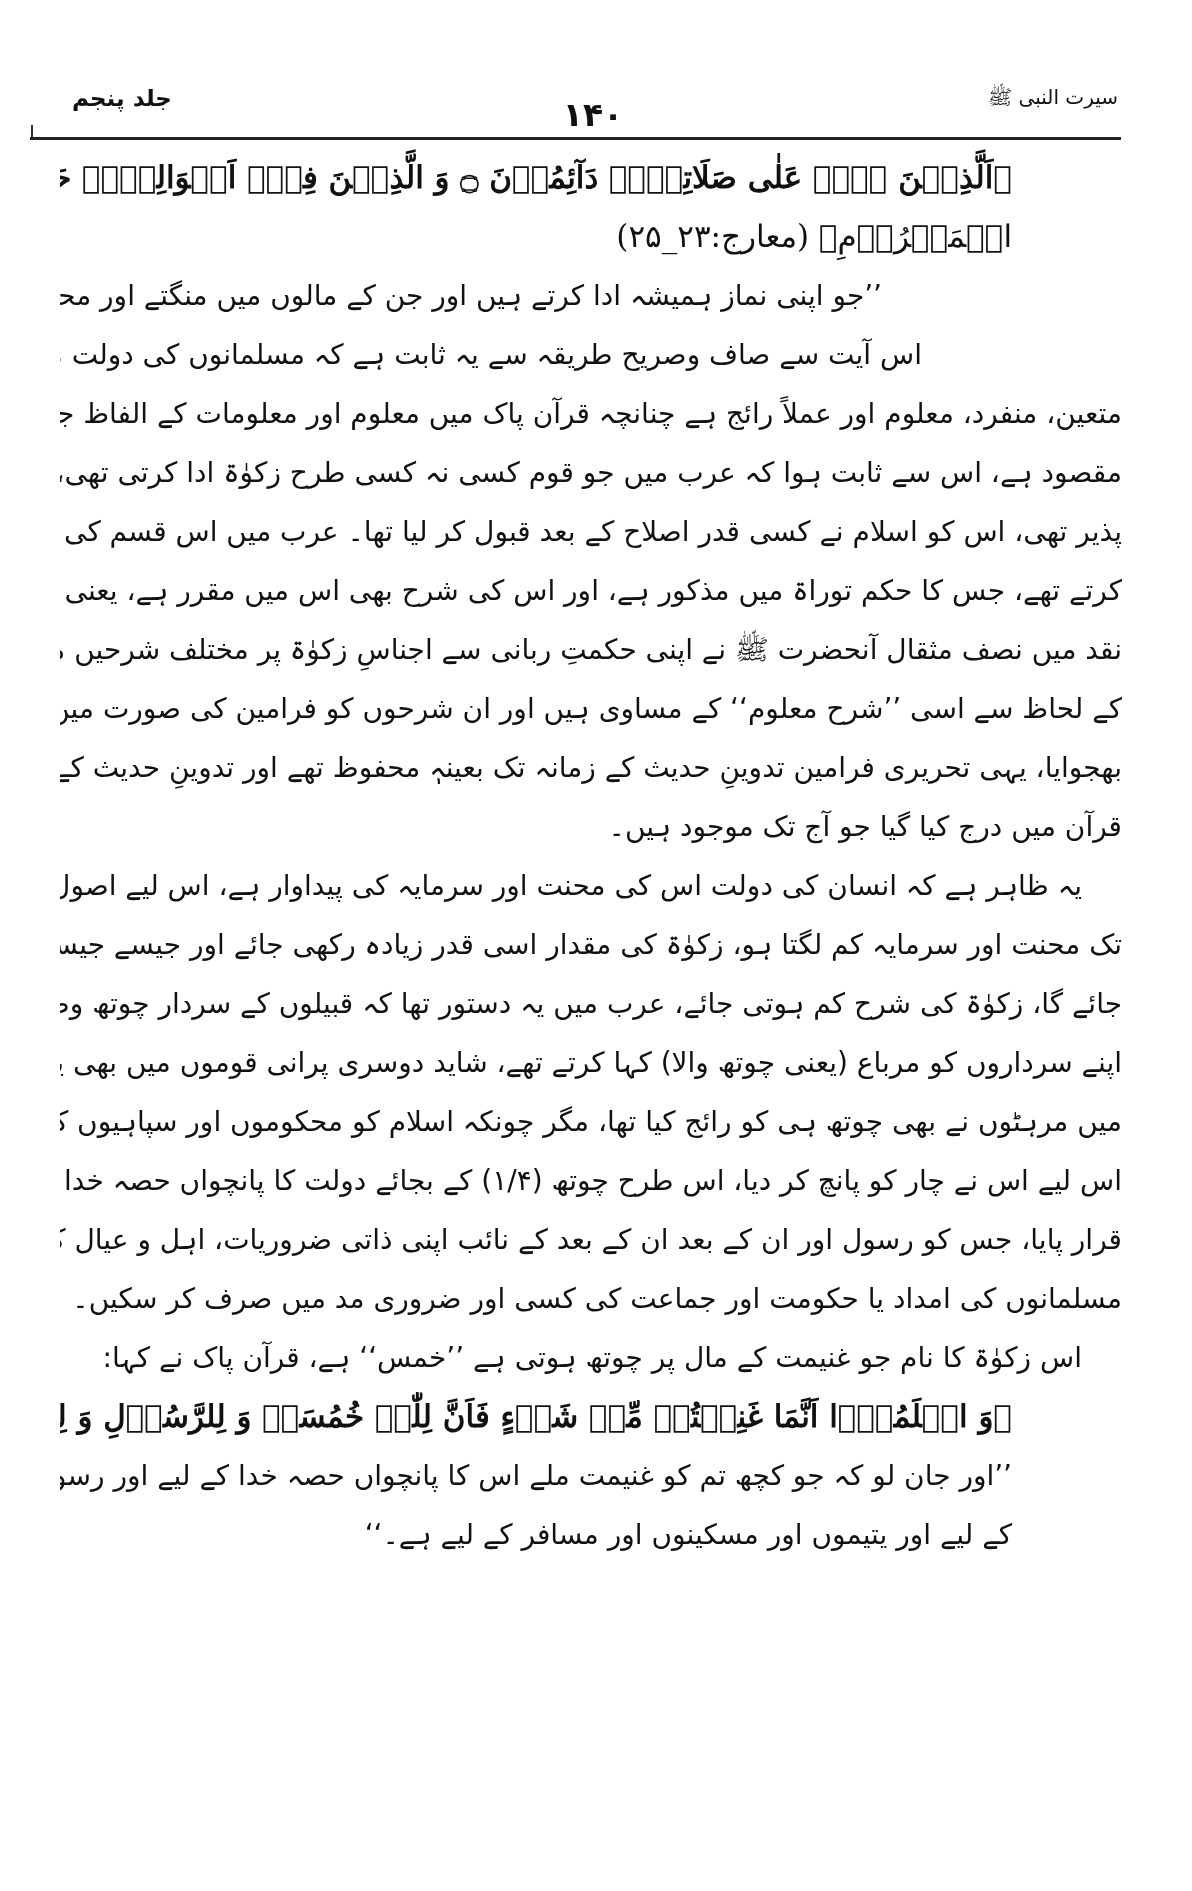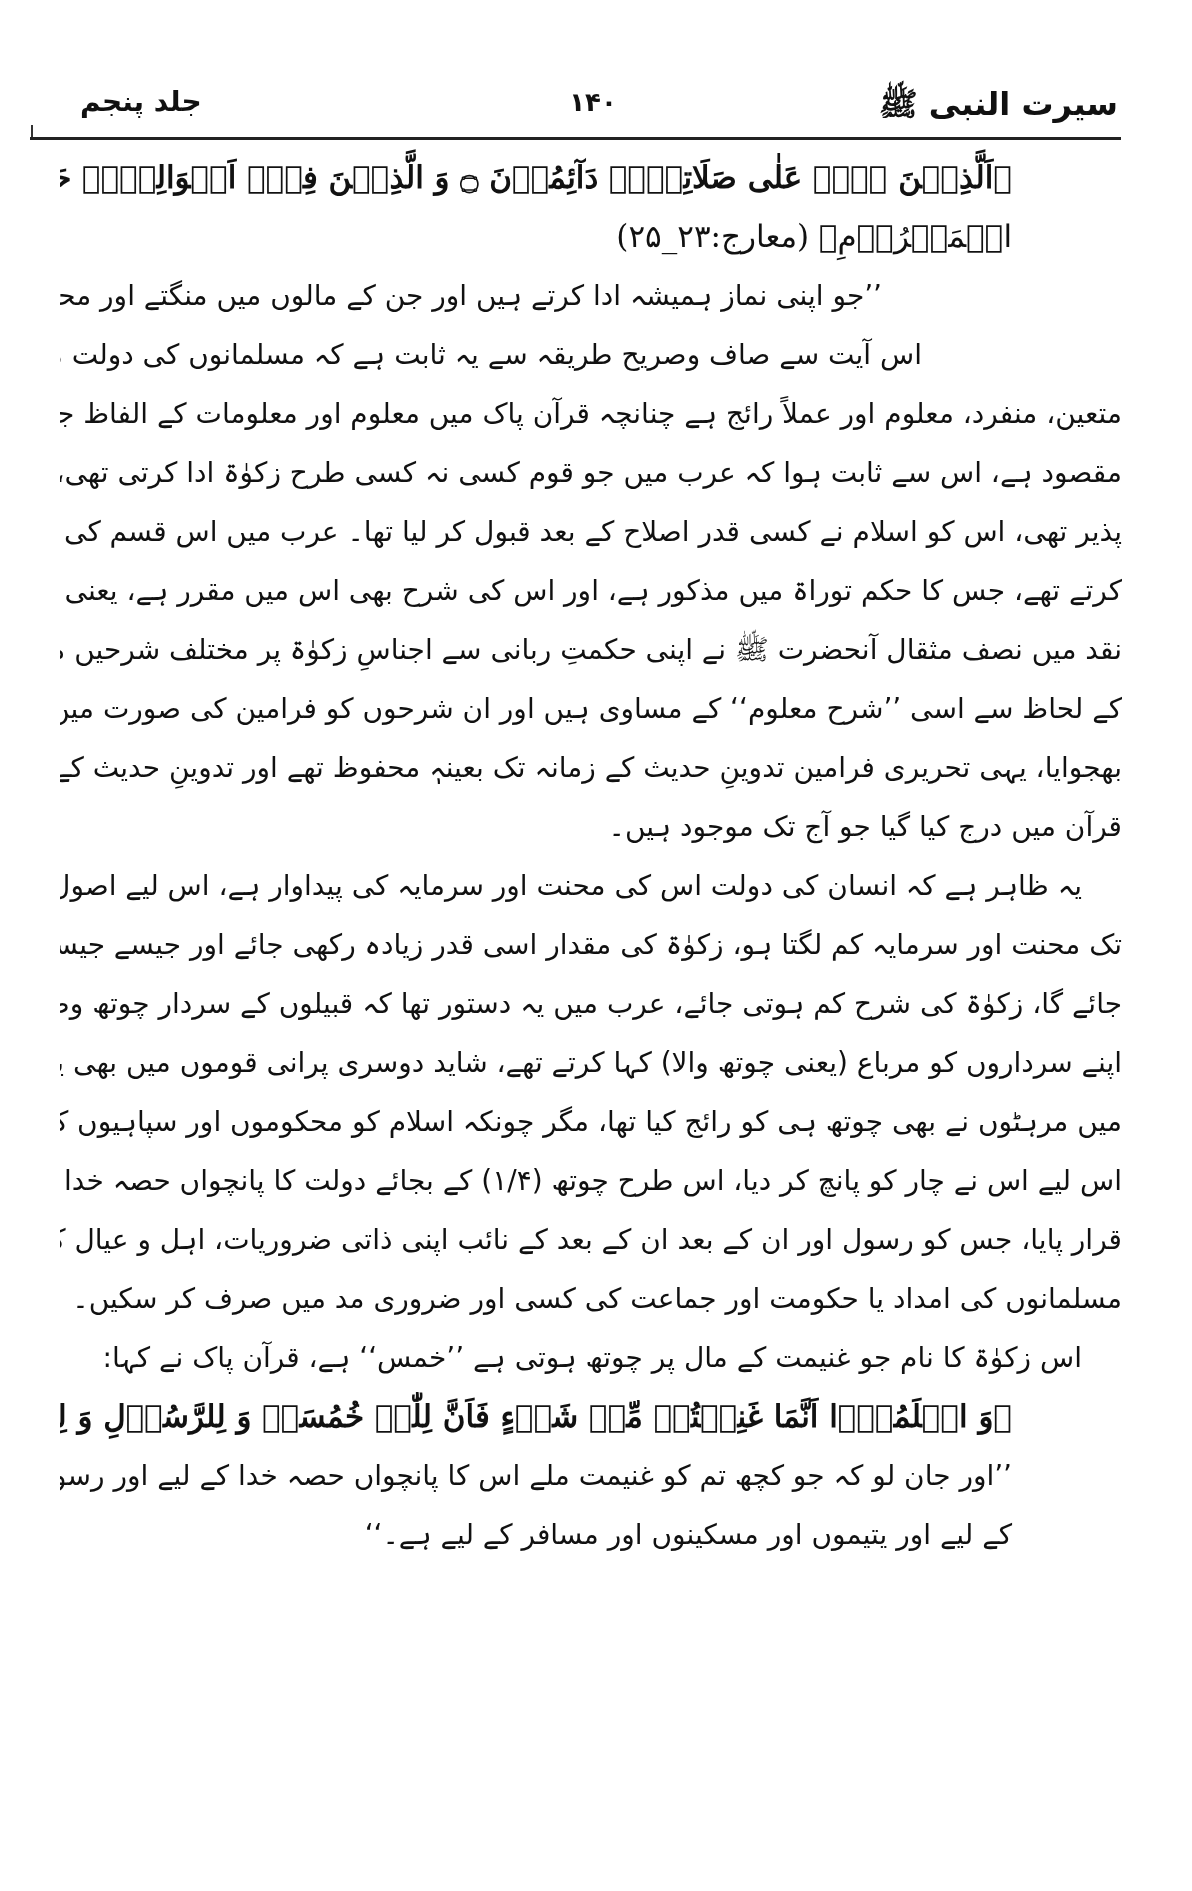--- a/index.html
+++ b/index.html
@@ -5,23 +5,23 @@
   html, body { margin: 0; padding: 0; background: #ffffff; }
   body {
     width: 1192px; height: 1891px; position: relative; overflow: hidden;
     font-family: "DejaVu Sans", sans-serif; color: #111;
   }
   .page { position: absolute; left: 0; top: 0; width: 1192px; height: 1891px; }
   .header {
     position: absolute; left: 68px; top: 85px; width: 1050px; height: 44px;
     direction: rtl;
   }
-  .header .book-title { position: absolute; right: 0; top: 0; font-size: 32px; font-weight: bold; }
-  .header .page-number { position: absolute; left: 50%; top: 2px; transform: translateX(-50%); font-size: 26px; font-weight: bold; }
-  .header .volume { position: absolute; left: 12px; top: 0; font-size: 28px; font-weight: bold; }
+  .header .book-title { position: absolute; right: 0; top: 0; font-size: 20px; font-weight: normal; }
+  .header .page-number { position: absolute; left: 50%; top: 10px; transform: translateX(-50%); font-size: 33px; font-weight: bold; }
+  .header .volume { position: absolute; left: 4px; top: 0; font-size: 23px; font-weight: bold; }
   .header-rule {
     position: absolute; left: 30px; top: 137px; width: 1091px; height: 3px; background: #222;
   }
   .header-tick { position: absolute; left: 31px; top: 125px; width: 2px; height: 14px; background: #333; }
   .body {
     position: absolute; left: 60px; top: 148px; width: 1062px;
     direction: rtl; text-align: justify;
     font-size: 28px; line-height: 59px;
   }
   .line { display: block; white-space: nowrap; overflow: hidden; height: 59px; }

